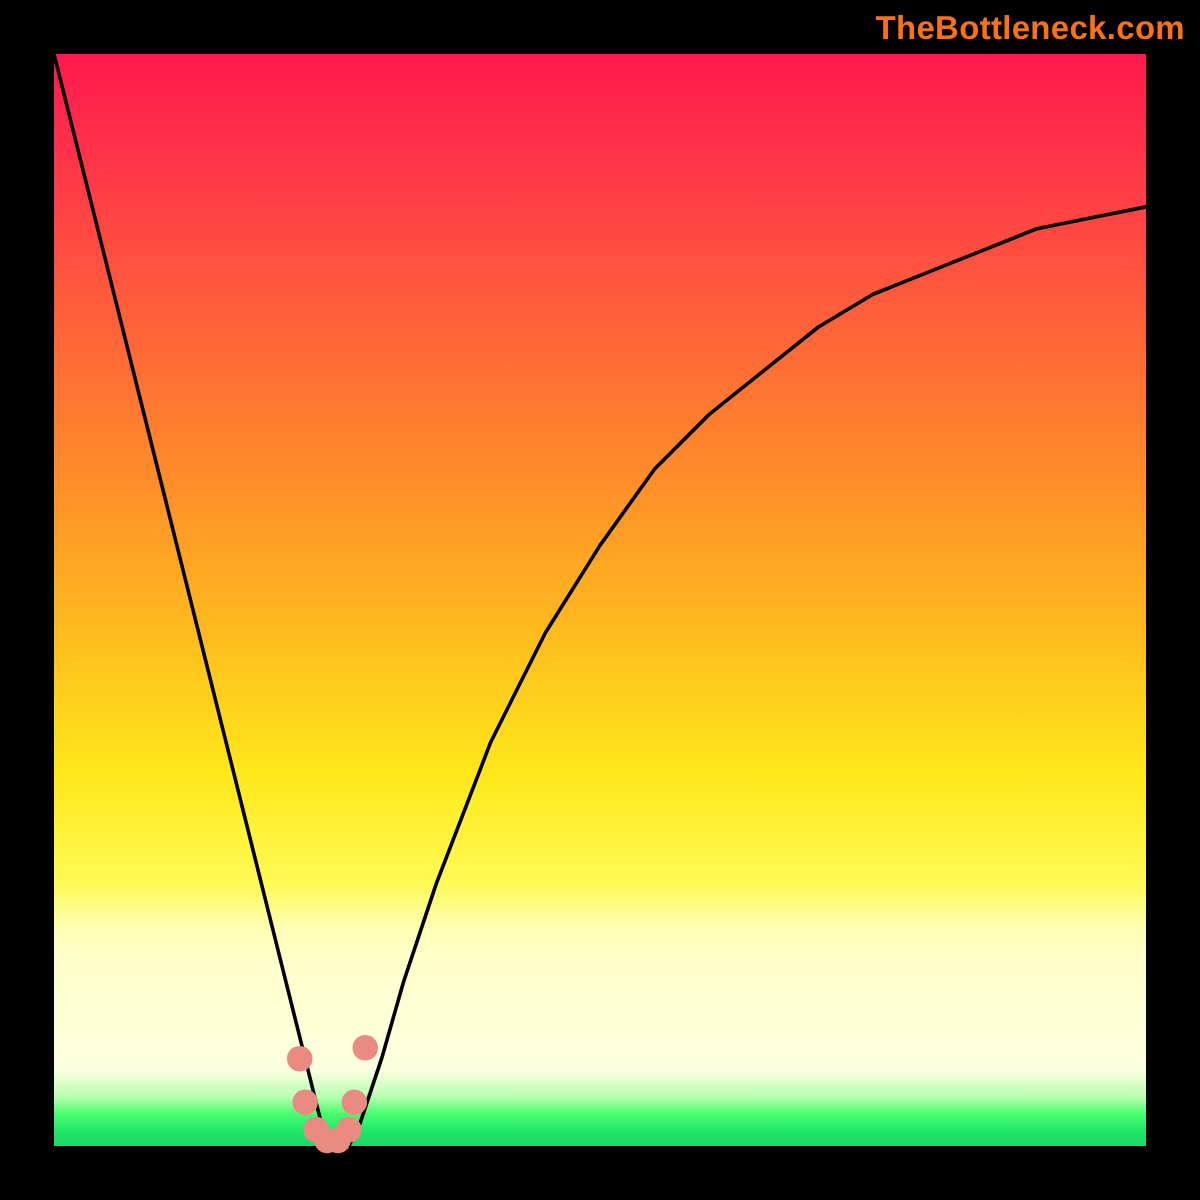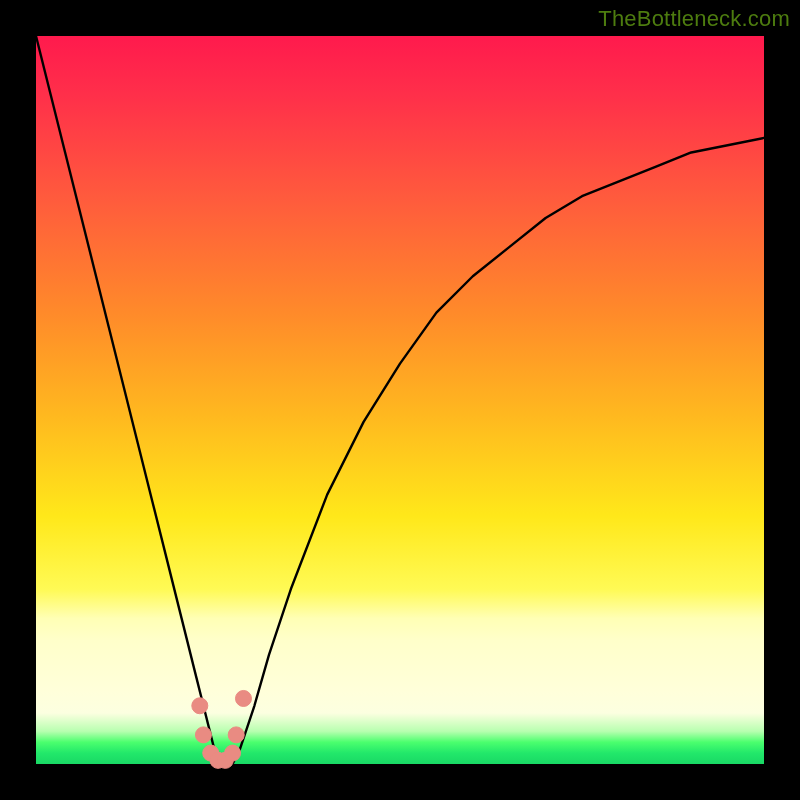--- a/index.html
+++ b/index.html
@@ -42,24 +42,24 @@
       #b8ffb0 95.5%,
       #4bff6e 97%,
       #22e86a 98.5%,
       #19d865 100%
     );
   }
   .watermark {
     position: absolute;
     top: 6px;
     right: 10px;
-    color: #4d7c0f;
+    color: #f97316;
     font-size: 22px;
     letter-spacing: 0.2px;
-    font-weight: 400;
+    font-weight: 700;
     user-select: none;
   }
   svg.curve {
     position: absolute;
     left: 0;
     top: 0;
     width: 728px;
     height: 728px;
     overflow: visible;
   }

